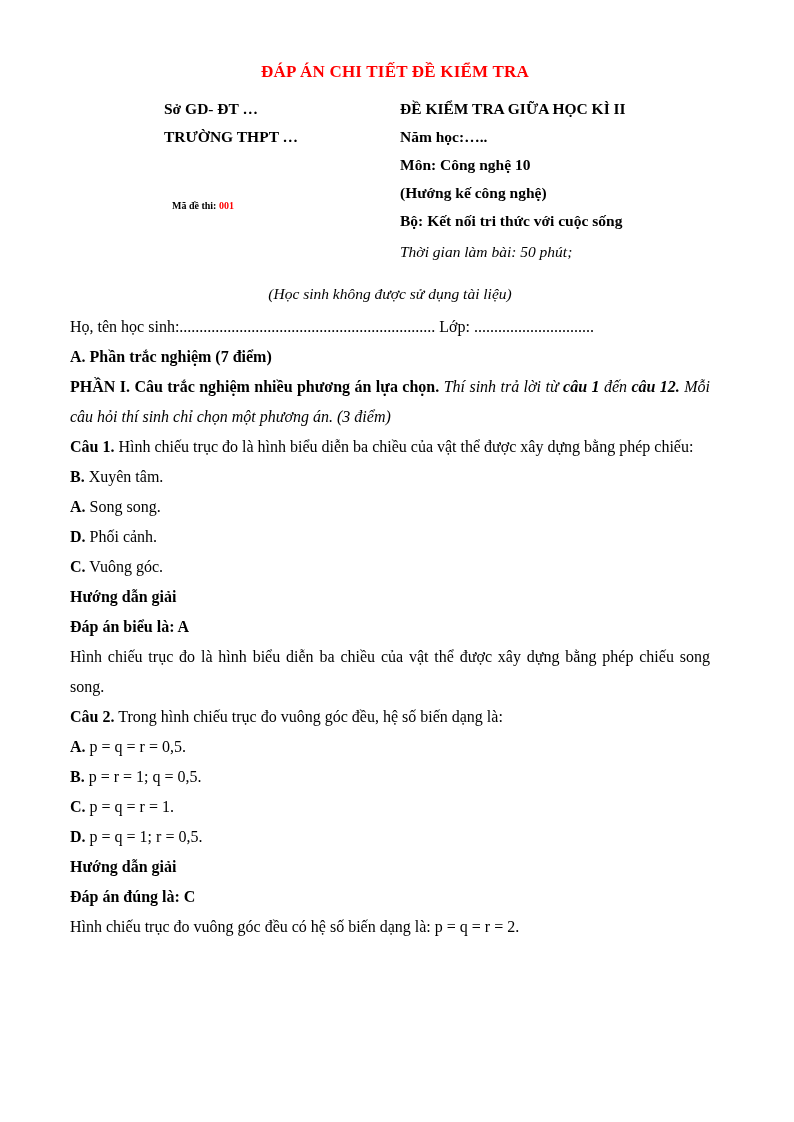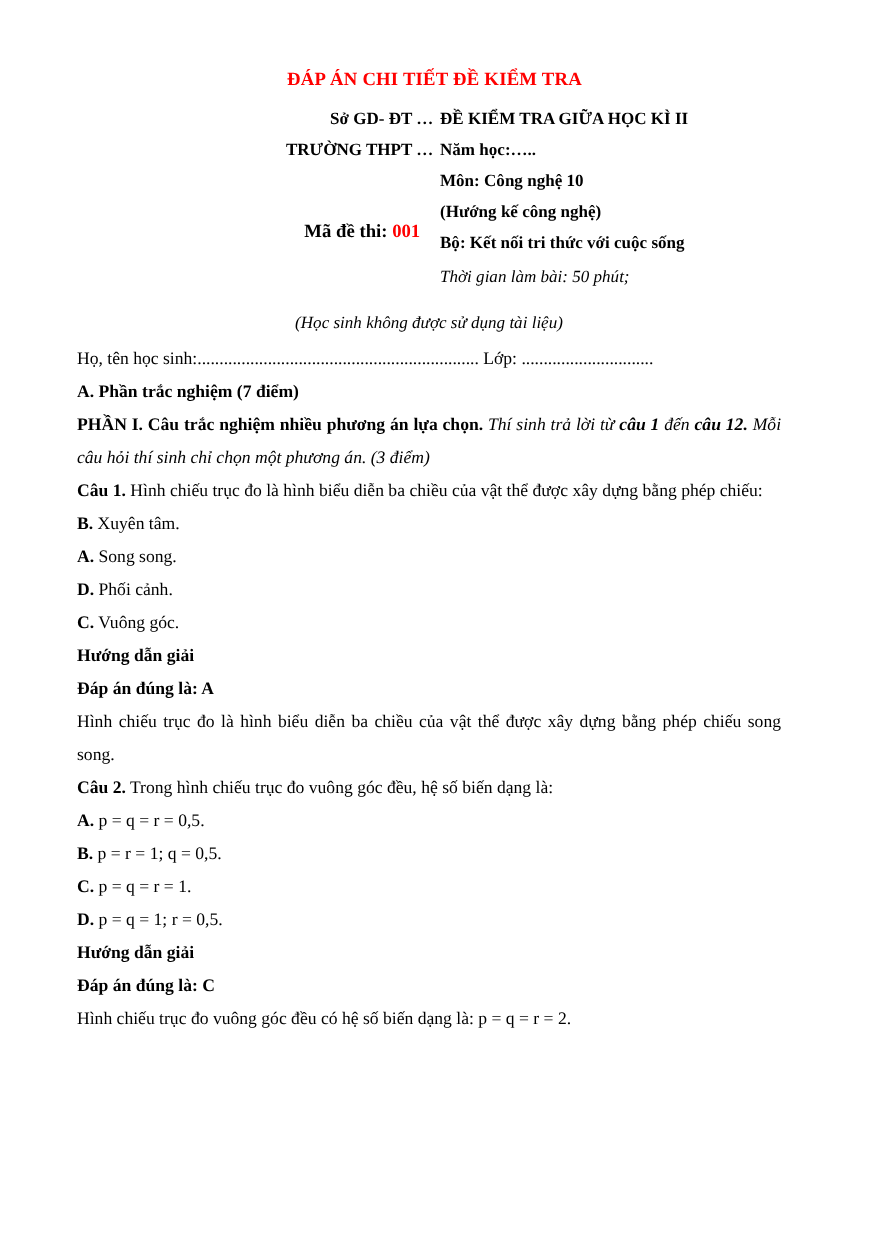--- a/index.html
+++ b/index.html
@@ -39,34 +39,34 @@
   .header-block {
     position: relative;
     height: 212px;
     margin: 0 0 0 0;
   }
   .hdr-left {
     position: absolute;
     left: 94px;
     top: 0;
     width: 230px;
-    text-align: right;
+    text-align: left;
     font-weight: bold;
     font-size: 15.5px;
   }
   .hdr-left .l1 { margin-bottom: 10px; }
   .hdr-left .l2 { margin-bottom: 10px; }
   .hdr-code {
     position: absolute;
-    left: 82px;
+    left: 102px;
     top: 100px;
     width: 230px;
-    text-align: right;
-    font-weight: bold;
-    font-size: 17px;
+    text-align: left;
+    font-weight: bold;
+    font-size: 10px;
     white-space: nowrap;
   }
   .hdr-code .code-value { color: #ff0000; }
 
   .hdr-right {
     position: absolute;
     left: 330px;
     top: 0;
     width: 382px;
     text-align: left;
@@ -180,21 +180,21 @@
       <p class="opt">
         <span class="b">D.</span>
         <span>Phối cảnh.</span>
       </p>
       <p class="opt">
         <span class="b">C.</span>
         <span>Vuông góc.</span>
       </p>
 
       <p class="b">Hướng dẫn giải</p>
-      <p class="b">Đáp án đúng là: A</p>
+      <p class="b">Đáp án biểu là: A</p>
       <p class="justify">Hình chiếu trục đo là hình biểu diễn ba chiều của vật thể được xây dựng bằng phép chiếu song song.</p>
     </div>
 
     <div class="q-block">
       <p class="justify">
         <span class="b">Câu 2.</span>
         <span>Trong hình chiếu trục đo vuông góc đều, hệ số biến dạng là:</span>
       </p>
 
       <p class="opt">

